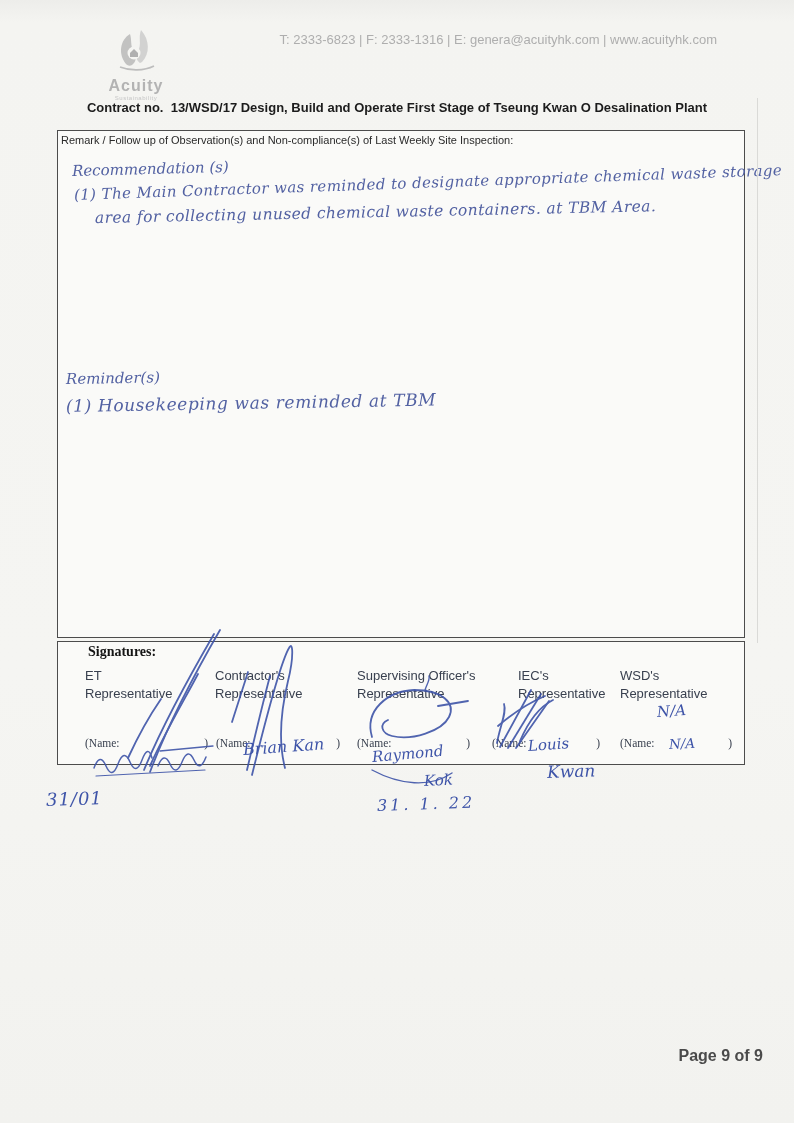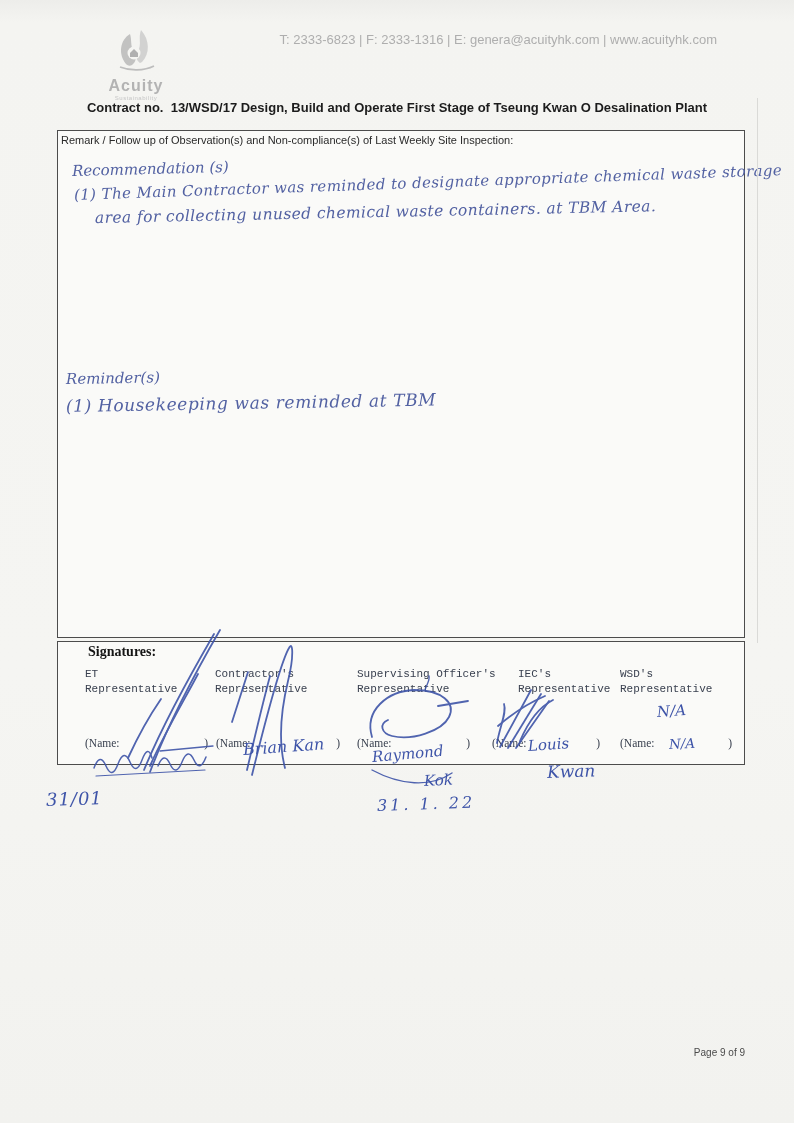--- a/index.html
+++ b/index.html
@@ -27,30 +27,30 @@
     left:57px;top:130px;width:688px;height:508px;
     border:1.5px solid #4c4c4c;background:#fafaf8;box-sizing:border-box;
   }
   .sig-box{
     left:57px;top:641px;width:688px;height:124px;
     border:1.5px solid #4c4c4c;background:#fafaf8;box-sizing:border-box;
   }
   .remark-heading{left:61px;top:134px;width:660px;color:#2a2a2a;font-size:11px;}
   .sig-heading{left:88px;top:644px;font-family:"Liberation Serif",serif;font-weight:bold;font-size:14px;color:#141414;}
   
-  .role{font-family:Liberation Mono, monospace;font-size:11px;color:#39404f;line-height:1.35;}
+  .role{font-family:Liberation Sans, sans-serif;font-size:13px;color:#39404f;line-height:1.35;}
   .name-row{font-family:Liberation Serif, serif;font-size:11.5px;color:#39404f;display:flex;justify-content:space-between;}
   
   .hand{
     font-family:"DejaVu Serif",serif;font-style:italic;color:#5261a2;
     white-space:pre;transform-origin:left center;
   }
   .hand-sig{color:#3e54a8;}
   .scan-line-v{left:757px;top:98px;width:1px;height:545px;background:#dadad7;}
-  .footer-page{right:49px;top:1047px;font-weight:normal;font-size:10px;color:#4a4a4a;}
+  .footer-page{right:31px;top:1047px;font-weight:bold;font-size:16px;color:#4a4a4a;}
   svg.overlay{left:0;top:0;pointer-events:none;}
 </style>
 </head>
 <body>
 
 <div class="abs logo-wrap">
   <svg width="44" height="46" viewBox="0 0 44 46">
     <path d="M12 38 C4 28 6 14 16 8 C18 14 16 20 20 26 C23 31 22 36 18 39 C16 40 14 40 12 38 Z" fill="#b9b9b9" opacity="0.85"></path>
     <path d="M28 36 C36 28 36 14 27 4 C24 12 28 18 24 25 C21 30 22 34 26 37 Z" fill="#c9c9c9" opacity="0.8"></path>
     <circle cx="20" cy="27" r="6.5" fill="#f5f5f2"></circle>

